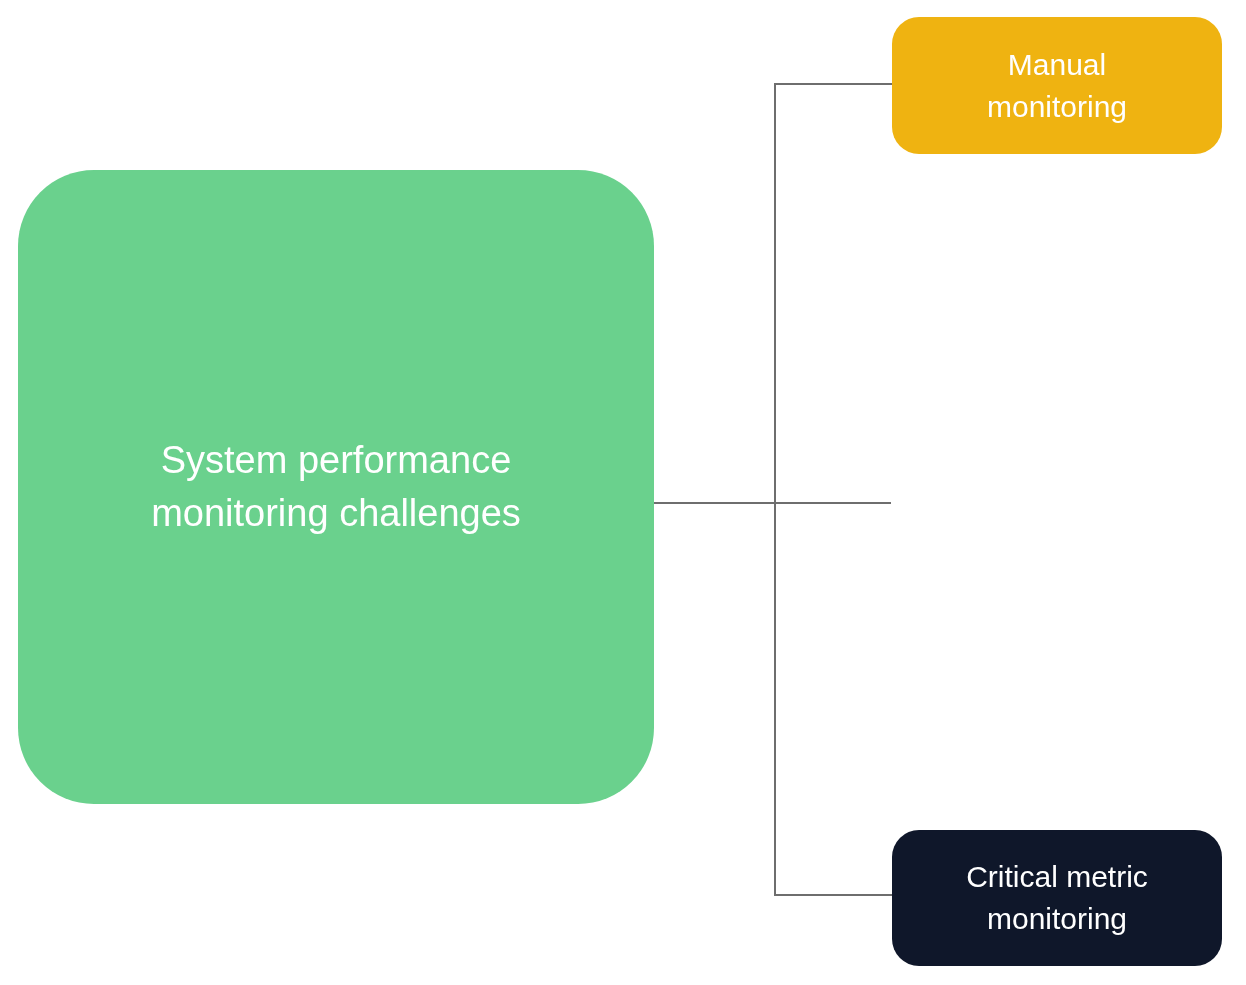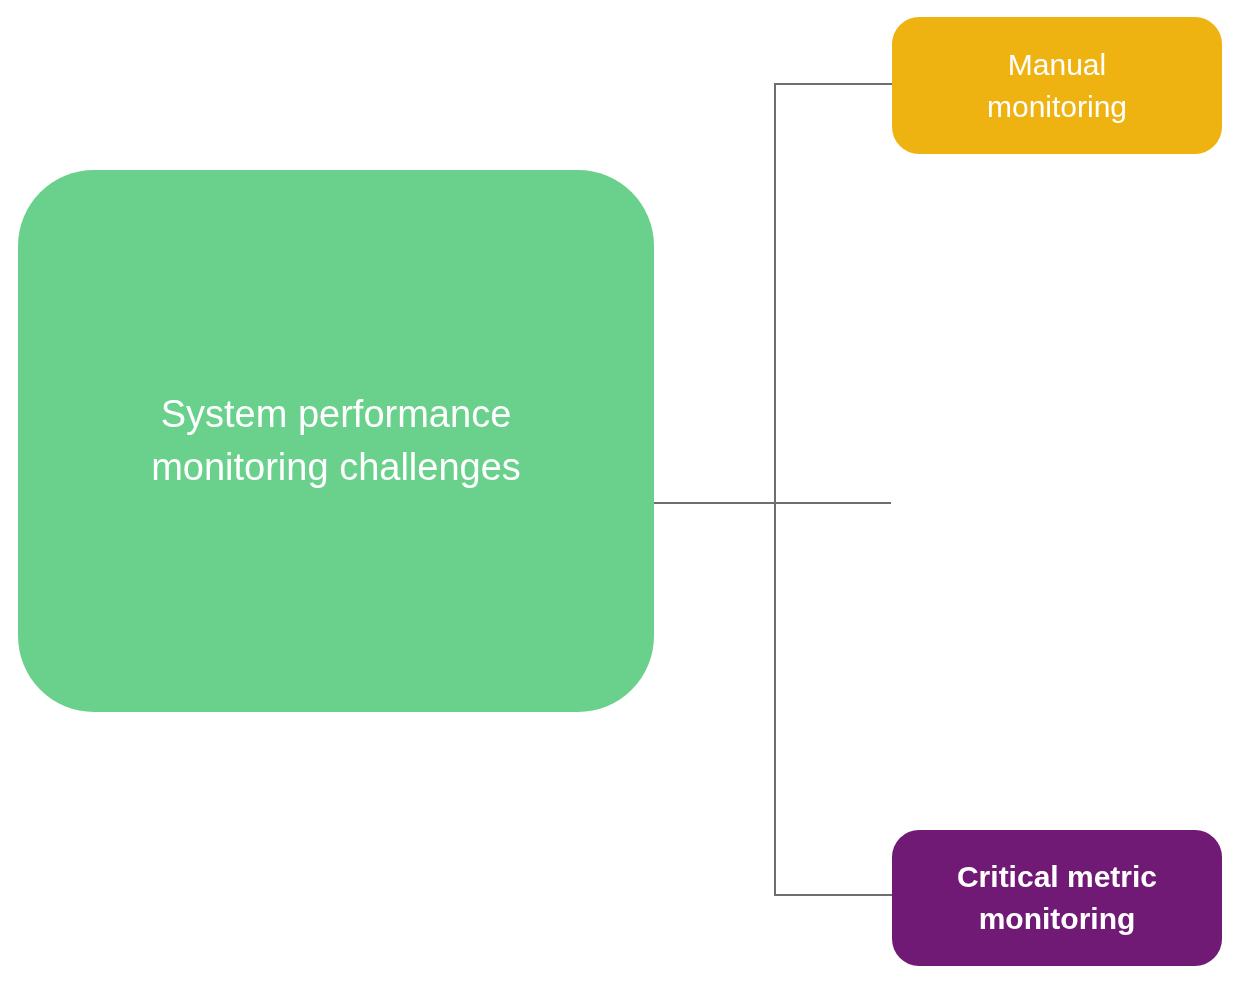--- a/index.html
+++ b/index.html
@@ -51,21 +51,21 @@
     text-align: center;
     color: #ffffff;
   }
   .node .label {
     display: block;
   }
   .node.root {
     left: 18px;
     top: 170px;
     width: 636px;
-    height: 542px;
+    height: 634px;
     border-radius: 76px;
     background: #6AD18D;
     font-size: 38px;
     line-height: 1.4;
     font-weight: 400;
   }
   .node.root .label {
     max-width: 500px;
   }
   .node.branch {
@@ -112,17 +112,17 @@
 
   <div class="node root" style="background-color: rgb(106, 209, 141);">
     <span class="label">System performance monitoring challenges</span>
   </div>
 
   <div class="node branch branch-manual" style="background-color: rgb(239, 179, 17);">
     <span class="label">Manual monitoring</span>
   </div>
 
 
-  <div class="node branch branch-critical" style="background-color: #701a75; font-weight: bold;">
+  <div class="node branch branch-critical" style="background-color: #0f172a;">
     <span class="label">Critical metric monitoring</span>
   </div>
 
 </div>
 
 </body></html>

